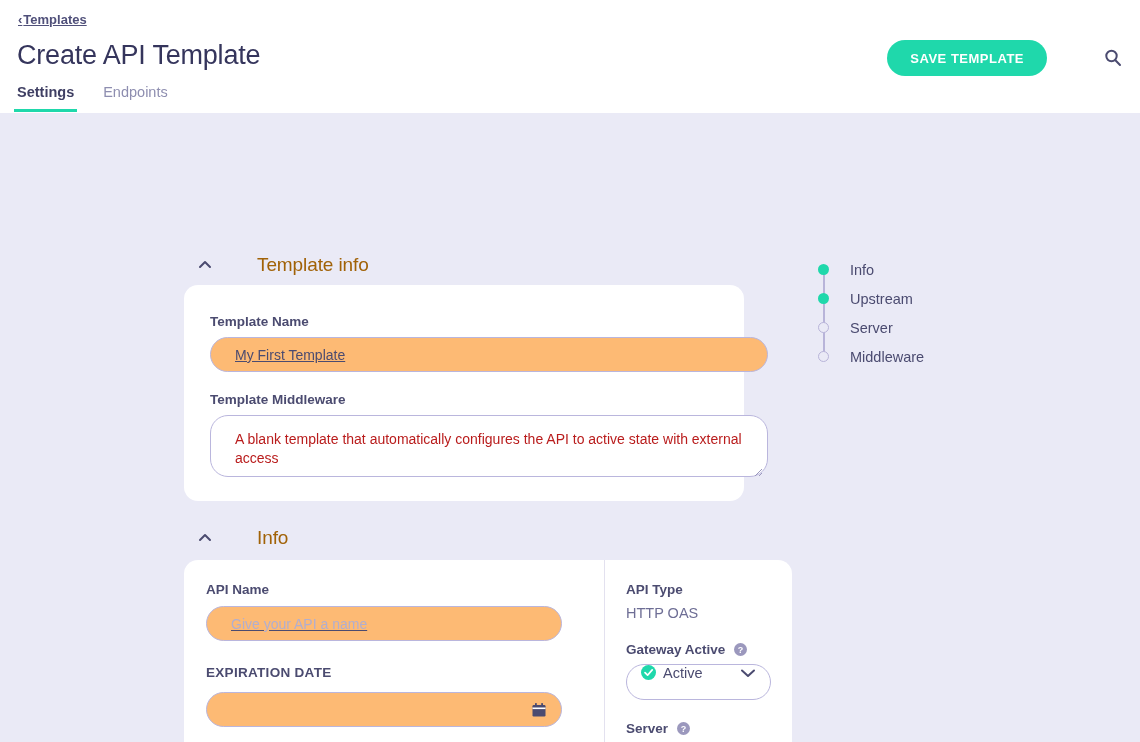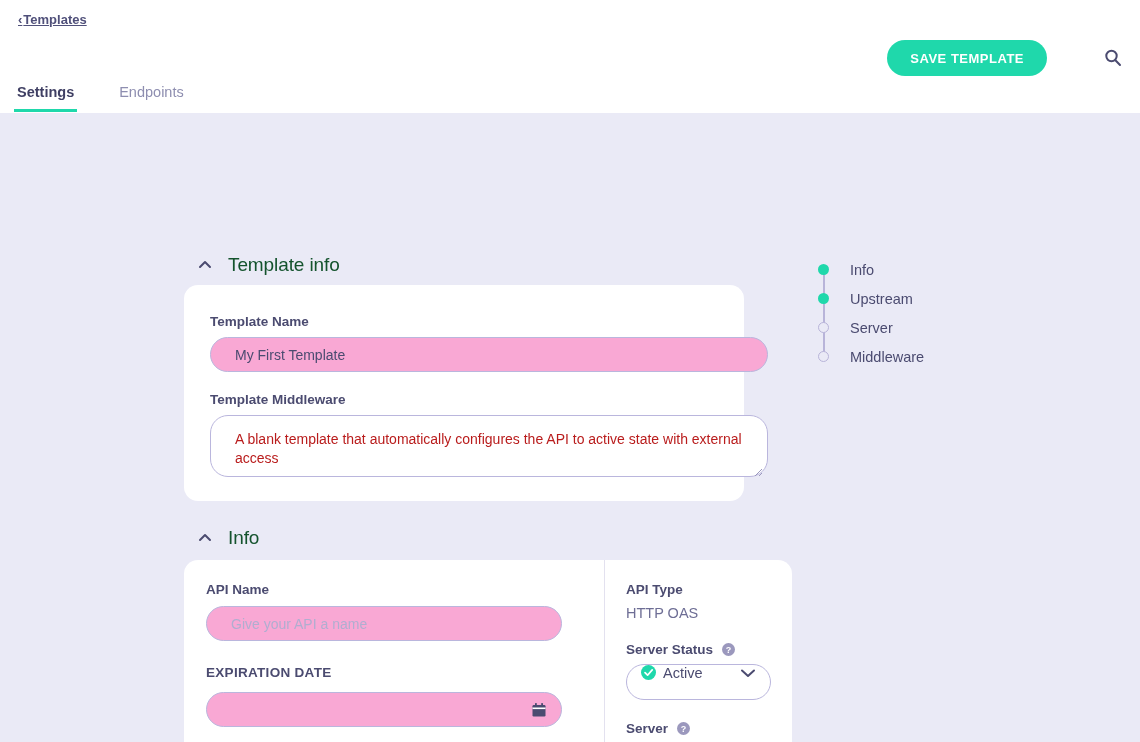--- a/index.html
+++ b/index.html
@@ -34,21 +34,21 @@
     font-size: 27px;
     font-weight: normal;
     letter-spacing: -0.2px;
     color: #35355c;
   }
 
   .tabs {
     position: absolute;
     left: 14px; top: 84px;
     display: flex;
-    gap: 39px;
+    gap: 23px;
   }
   .tab {
     font-size: 14.5px;
     font-weight: bold;
     padding: 0 3px 9px 3px;
     cursor: pointer;
   }
   .tab.active { color: #3f3f63; border-bottom: 3px solid #1fd8ab; }
   .tab.inactive { color: #8e8eb0; font-weight: normal; border-bottom: 3px solid transparent; }
 
@@ -88,22 +88,23 @@
     align-items: center;
     gap: 14px;
     cursor: pointer;
   }
   .section-head .chev {
     width: 18px; height: 18px;
     display: flex; align-items: center; justify-content: center;
   }
   .section-head .sec-title {
     font-size: 19px;
-    color: #14532d;
+    color: #a16207;
     letter-spacing: -0.1px;
+    margin-left: 29px;
   }
 
   .card {
     position: absolute;
     background: #ffffff;
     border-radius: 14px;
   }
 
   .field-label {
     font-size: 13.5px;
@@ -111,27 +112,28 @@
     color: #4b4b70;
   }
   .field-label.caps { letter-spacing: 0.3px; }
 
   .pill-input {
     display: flex;
     align-items: center;
     height: 35px;
     border: 1px solid #bab6dd;
     border-radius: 18px;
-    background: #f9a8d4;
+    background: #fdba74;
     padding: 0 16px 0 24px;
     font-size: 14px;
     color: #4b4b70;
     font-family: "Liberation Sans", sans-serif;
     width: 100%;
     outline: none;
+    text-decoration: underline;
   }
   .pill-input::placeholder { color: #b0aed0; }
 
   .textarea-box {
     position: relative;
     border: 1px solid #bab6dd;
     border-radius: 18px;
     background: #ffffff;
     padding: 14px 22px 12px 24px;
     font-size: 14px;
@@ -225,20 +227,21 @@
 </head>
 <body>
 
 <div class="header">
 
   <div class="back-link">
     <span class="chev-left">‹</span>
     <span>Templates</span>
   </div>
 
+  <div class="page-title">Create API Template</div>
 
   <div class="tabs">
     <div class="tab active">Settings</div>
     <div class="tab inactive">Endpoints</div>
   </div>
 
   <button class="save-btn">SAVE TEMPLATE</button>
 
   <span class="search-icon">
     <svg viewBox="0 0 20 20" width="20" height="20" fill="none" stroke="#4b4b70" stroke-width="2">
@@ -305,21 +308,21 @@
           <rect x="3" y="0" width="1.8" height="3.2" rx="0.6"></rect>
           <rect x="9.2" y="0" width="1.8" height="3.2" rx="0.6"></rect>
         </svg>
       </span>
     </div>
 
     <div style="position:absolute; left:442px; top:22px;" class="field-label">API Type</div>
     <div style="position:absolute; left:442px; top:45px;" class="api-type-val">HTTP OAS</div>
 
     <div style="position:absolute; left:442px; top:80px;">
-      <span class="field-label">Server Status</span>
+      <span class="field-label">Gateway Active</span>
       <span class="help-icon">
         <svg viewBox="0 0 13 13" width="13" height="13">
           <circle cx="6.5" cy="6.5" r="6.5" fill="#9b98bd"></circle>
           <text x="6.5" y="9.6" font-size="9" font-weight="bold" fill="#ffffff" text-anchor="middle" font-family="Liberation Sans, sans-serif">?</text>
         </svg>
       </span>
     </div>
     <div class="select-pill" style="position:absolute; left:442px; top:104px;">
       <span class="check-badge">
         <svg viewBox="0 0 15 15" width="15" height="15">

